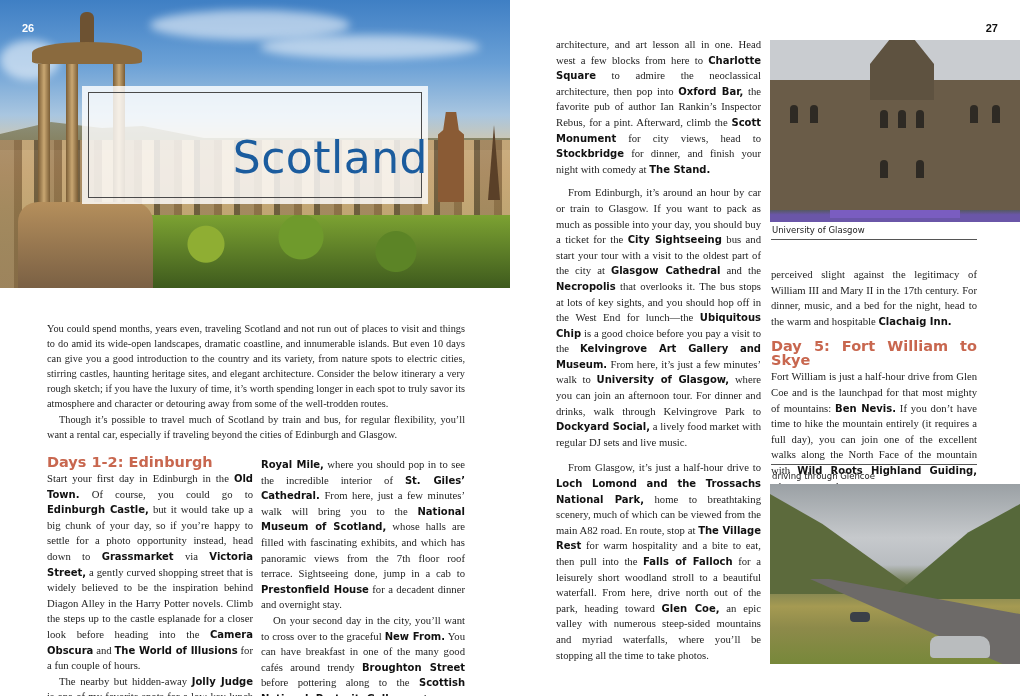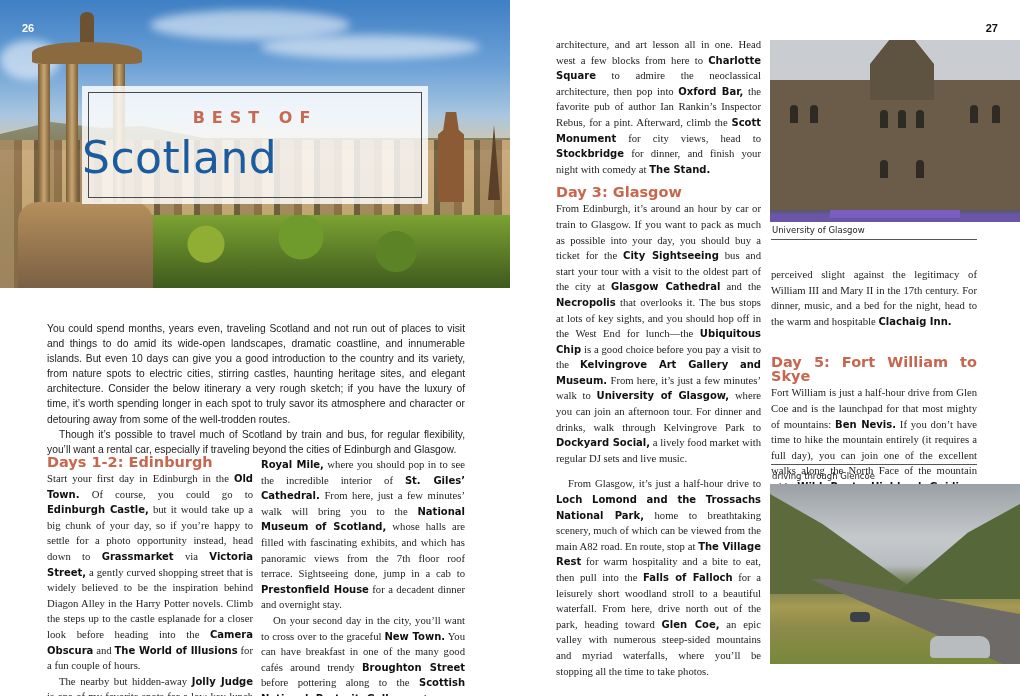--- a/index.html
+++ b/index.html
@@ -34,26 +34,26 @@
   .hero .spire { position: absolute; left: 488px; top: 125px; width: 12px; height: 75px; background: #5a4028; clip-path: polygon(50% 0, 100% 100%, 0 100%); }
   .page-num-left { position: absolute; left: 22px; top: 22px; font-family: "Liberation Sans", sans-serif; font-weight: bold; font-size: 11px; color: #ffffff; }
 
   .title-box {
     position: absolute; left: 82px; top: 86px; width: 346px; height: 118px;
     background: rgba(255,255,255,0.82);
   }
   .title-box .frame { position: absolute; left: 6px; top: 6px; right: 6px; bottom: 6px; border: 1.5px solid #4a4a4a; }
   .title-kicker { position: absolute; left: 0; right: 0; top: 22px; text-align: center;
     font-family: "DejaVu Sans", sans-serif; font-weight: bold; font-size: 16px; letter-spacing: 7px; color: #c76a52; }
-  .title-main { position: absolute; left: 0; right: 0; top: 46px; text-align: left;
+  .title-main { position: absolute; left: 0; right: 0; top: 46px; text-align: right;
     font-family: "DejaVu Sans", sans-serif; font-size: 44px; color: #1b5c9e; letter-spacing: 0.5px; }
 
   
   .intro { position: absolute; left: 47px; top: 321px; width: 418px;
-    font-family: Liberation Sans, sans-serif; font-size: 10.3px; line-height: 15.1px; color: #222; text-align: justify; }
+    font-family: Liberation Serif, serif; font-size: 10.3px; line-height: 15.1px; color: #222; text-align: justify; }
   .intro p + p { text-indent: 12px; }
 
   .col { position: absolute; font-size: 10.7px; line-height: 15.6px; text-align: justify; color: #232323; }
   .col p + p { text-indent: 12px; }
   .col b { font-family: "DejaVu Sans", sans-serif; font-weight: bold; font-size: 10px; color: #111; }
   h2.day { font-family: "DejaVu Sans", sans-serif; font-weight: bold; font-size: 14.5px; line-height: 14px; color: #c8674f; margin: 0 0 2px 0; }
 
   .col-l1 { left: 47px; top: 455px; width: 206px; }
   .col-l2 { left: 261px; top: 457px; width: 204px; }
   .col-r1 { left: 46px; top: 37px; width: 205px; }
@@ -100,49 +100,47 @@
       <div class="finial"></div>
       <div class="dome"></div>
       <div class="col" style="left:20px"></div>
       <div class="col" style="left:48px"></div>
       <div class="col" style="left:95px"></div>
       <div class="base"></div>
     </div>
     <div class="page-num-left">26</div>
     <div class="title-box">
       <div class="frame"></div>
-      <div class="title-kicker">BEST OF</div>
       <div class="title-main">Scotland</div>
     </div>
   </div>
 
   <div class="intro">
     <p>You could spend months, years even, traveling Scotland and not run out of places to visit and things to do amid its wide-open landscapes, dramatic coastline, and innumerable islands. But even 10 days can give you a good introduction to the country and its variety, from nature spots to electric cities, stirring castles, haunting heritage sites, and elegant architecture. Consider the below itinerary a very rough sketch; if you have the luxury of time, it’s worth spending longer in each spot to truly savor its atmosphere and character or detouring away from some of the well-trodden routes.</p>
     <p>Though it’s possible to travel much of Scotland by train and bus, for regular flexibility, you’ll want a rental car, especially if traveling beyond the cities of Edinburgh and Glasgow.</p>
   </div>
 
   <div class="col col-l1">
     <h2 class="day">Days 1-2: Edinburgh</h2>
     <p><span>Start your first day in Edinburgh in the </span><b>Old Town.</b><span> Of course, you could go to </span><b>Edinburgh Castle,</b><span> but it would take up a big chunk of your day, so if you’re happy to settle for a photo opportunity instead, head down to </span><b>Grassmarket</b><span> via </span><b>Victoria Street,</b><span> a gently curved shopping street that is widely believed to be the inspiration behind Diagon Alley in the Harry Potter novels. Climb the steps up to the castle esplanade for a closer look before heading into the </span><b>Camera Obscura</b><span> and </span><b>The World of Illusions</b><span> for a fun couple of hours.</span></p>
     <p><span>The nearby but hidden-away </span><b>Jolly Judge</b><span> is one of my favorite spots for a low-key lunch along the </span></p>
   </div>
 
   <div class="col col-l2">
     <p style="text-indent:0"><b>Royal Mile,</b><span> where you should pop in to see the incredible interior of </span><b>St. Giles’ Cathedral.</b><span> From here, just a few minutes’ walk will bring you to the </span><b>National Museum of Scotland,</b><span> whose halls are filled with fascinating exhibits, and which has panoramic views from the 7th floor roof terrace. Sightseeing done, jump in a cab to </span><b>Prestonfield House</b><span> for a decadent dinner and overnight stay.</span></p>
-    <p><span>On your second day in the city, you’ll want to cross over to the graceful </span><b>New Town.</b><span> You can have breakfast in one of the many good cafés around trendy </span><b>Broughton Street</b><span> before pottering along to the </span><b>Scottish National Portrait Gallery,</b><span> where you can have a history,</span></p>
+    <p><span>On your second day in the city, you’ll want to cross over to the graceful </span><b>New From.</b><span> You can have breakfast in one of the many good cafés around trendy </span><b>Broughton Street</b><span> before pottering along to the </span><b>Scottish National Portrait Gallery,</b><span> where you can have a history,</span></p>
   </div>
 </div>
 
 <div class="page page-right">
   <div class="page-num-right">27</div>
 
   <div class="col col-r1">
     <p style="margin-bottom:8px"><span>architecture, and art lesson all in one. Head west a few blocks from here to </span><b>Charlotte Square</b><span> to admire the neoclassical architecture, then pop into </span><b>Oxford Bar,</b><span> the favorite pub of author Ian Rankin’s Inspector Rebus, for a pint. Afterward, climb the </span><b>Scott Monument</b><span> for city views, head to </span><b>Stockbridge</b><span> for dinner, and finish your night with comedy at </span><b>The Stand.</b></p>
 
-    <h2 class="day">Day 3: Glasgow</h2>
     <p style="margin-bottom:10px"><span>From Edinburgh, it’s around an hour by car or train to Glasgow. If you want to pack as much as possible into your day, you should buy a ticket for the </span><b>City Sightseeing</b><span> bus and start your tour with a visit to the oldest part of the city at </span><b>Glasgow Cathedral</b><span> and the </span><b>Necropolis</b><span> that overlooks it. The bus stops at lots of key sights, and you should hop off in the West End for lunch—the </span><b>Ubiquitous Chip</b><span> is a good choice before you pay a visit to the </span><b>Kelvingrove Art Gallery and Museum.</b><span> From here, it’s just a few minutes’ walk to </span><b>University of Glasgow,</b><span> where you can join an afternoon tour. For dinner and drinks, walk through Kelvingrove Park to </span><b>Dockyard Social,</b><span> a lively food market with regular DJ sets and live music.</span></p>
 
     <p><span>From Glasgow, it’s just a half-hour drive to </span><b>Loch Lomond and the Trossachs National Park,</b><span> home to breathtaking scenery, much of which can be viewed from the main A82 road. En route, stop at </span><b>The Village Rest</b><span> for warm hospitality and a bite to eat, then pull into the </span><b>Falls of Falloch</b><span> for a leisurely short woodland stroll to a beautiful waterfall. From here, drive north out of the park, heading toward </span><b>Glen Coe,</b><span> an epic valley with numerous steep-sided mountains and myriad waterfalls, where you’ll be stopping all the time to take photos.</span></p>
 
   </div>
 
   <div class="photo photo-uni">
     <div class="bldg" style="left:0;top:40px;width:250px;height:130px;"></div>
     <div class="dome"></div>
     <div class="win" style="left:20px;top:65px"></div>
@@ -153,21 +151,21 @@
     <div class="win" style="left:200px;top:65px"></div>
     <div class="win" style="left:222px;top:65px"></div>
     <div class="win" style="left:110px;top:120px"></div>
     <div class="win" style="left:146px;top:120px"></div>
     <div class="flowers"></div>
   </div>
   <div class="cap cap-uni">University of Glasgow</div>
   <div class="rule rule-uni"></div>
 
   <div class="col col-r2">
-    <p style="margin-bottom:26px">perceived slight against the legitimacy of William III and Mary II in the 17th century. For dinner, music, and a bed for the night, head to the warm and hospitable <b>Clachaig Inn.</b></p>
+    <p style="margin-bottom:10px">perceived slight against the legitimacy of William III and Mary II in the 17th century. For dinner, music, and a bed for the night, head to the warm and hospitable <b>Clachaig Inn.</b></p>
     <h2 class="day">Day 5: Fort William to Skye</h2>
     <p><span>Fort William is just a half-hour drive from Glen Coe and is the launchpad for that most mighty of mountains: </span><b>Ben Nevis.</b><span> If you don’t have time to hike the mountain entirely (it requires a full day), you can join one of the excellent walks along the North Face of the mountain with </span><b>Wild Roots Highland Guiding,</b><span> where you can hear</span></p>
   </div>
 
   <div class="rule rule-glen"></div>
   <div class="cap cap-glen">driving through Glencoe</div>
   <div class="photo photo-glen">
     <div class="mtn-l"></div>
     <div class="mtn-r"></div>
     <div class="road"></div>

